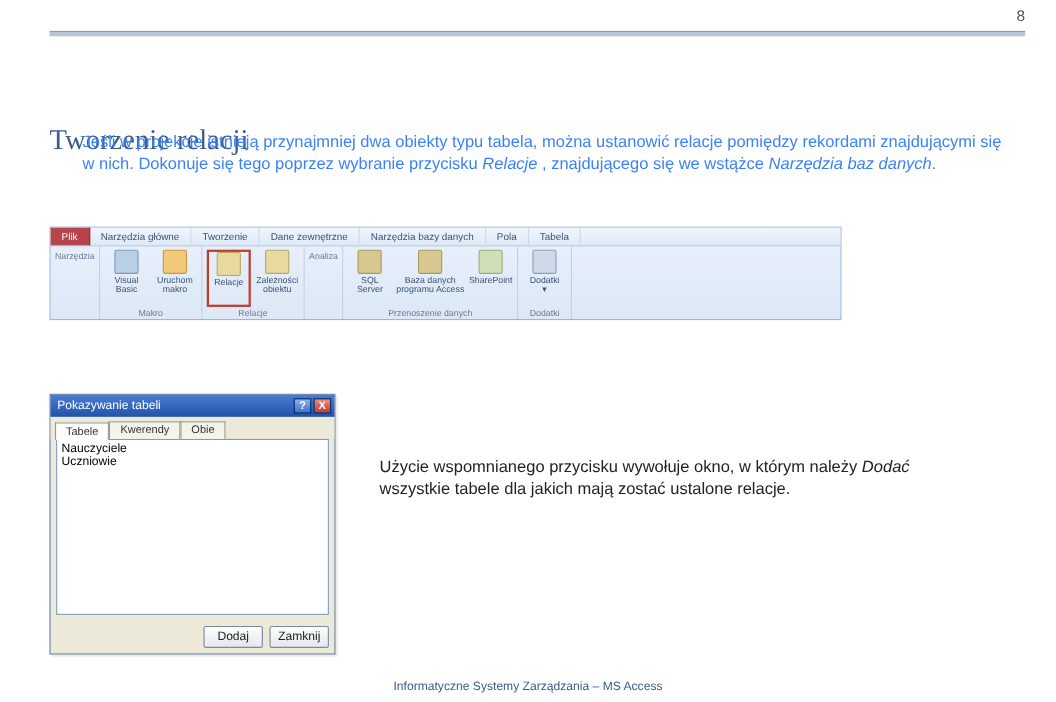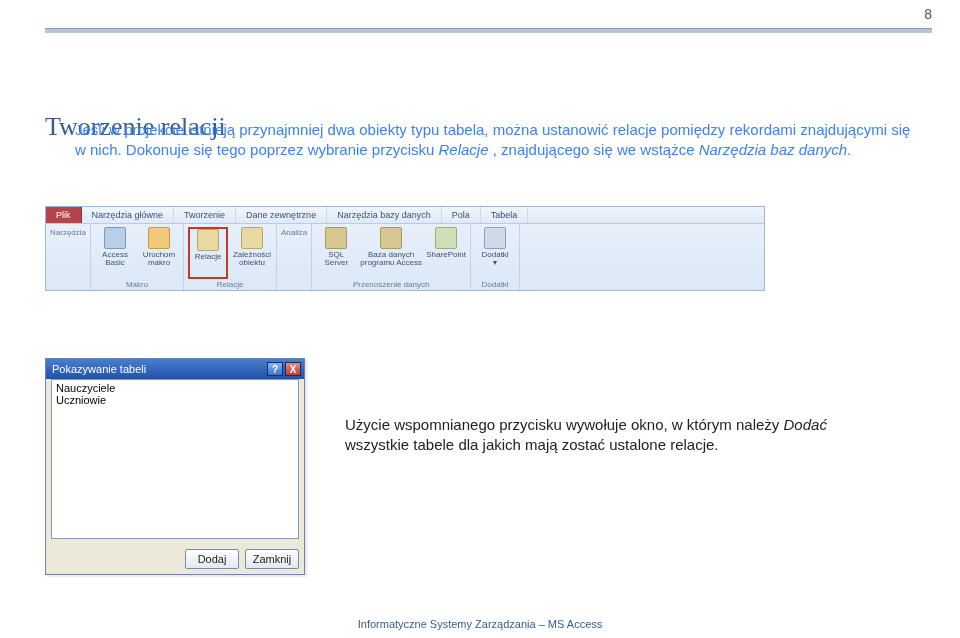--- a/index.html
+++ b/index.html
@@ -189,21 +189,21 @@
   <div class="ribbon-groups">
 
     <div class="rgroup">
       <div class="rgroup-label">Narzędzia</div>
     </div>
 
     <div class="rgroup">
       <div class="rgroup-inner">
         <div class="bigbtn">
           <div class="ic" style="background:#b8cfe5;border-color:#7a9bc0"></div>
-          <div class="txt"><span>Access</span><br><span>Basic</span></div>
+          <div class="txt"><span>Visual</span><br><span>Basic</span></div>
         </div>
         <div class="bigbtn">
           <div class="ic" style="background:#f2c97a;border-color:#c79a3a"></div>
           <div class="txt"><span>Uruchom</span><br><span>makro</span></div>
         </div>
       </div>
       <div class="rgroup-label">Makro</div>
     </div>
 
     <div class="rgroup">
@@ -256,20 +256,25 @@
 </div>
 
 <div class="dialog">
   <div class="titlebar">
     <span>Pokazywanie tabeli</span>
     <span class="tbtns">
       <span class="tbtn help">?</span>
       <span class="tbtn close">X</span>
     </span>
   </div>
+  <div class="dtabs">
+    <div class="dtab active">Tabele</div>
+    <div class="dtab">Kwerendy</div>
+    <div class="dtab">Obie</div>
+  </div>
   <div class="listbox">
     <div class="li-item">Nauczyciele</div>
     <div class="li-item">Uczniowie</div>
   </div>
   <div class="dlg-buttons">
     <div class="winbtn">Dodaj</div>
     <div class="winbtn">Zamknij</div>
   </div>
 </div>
 

